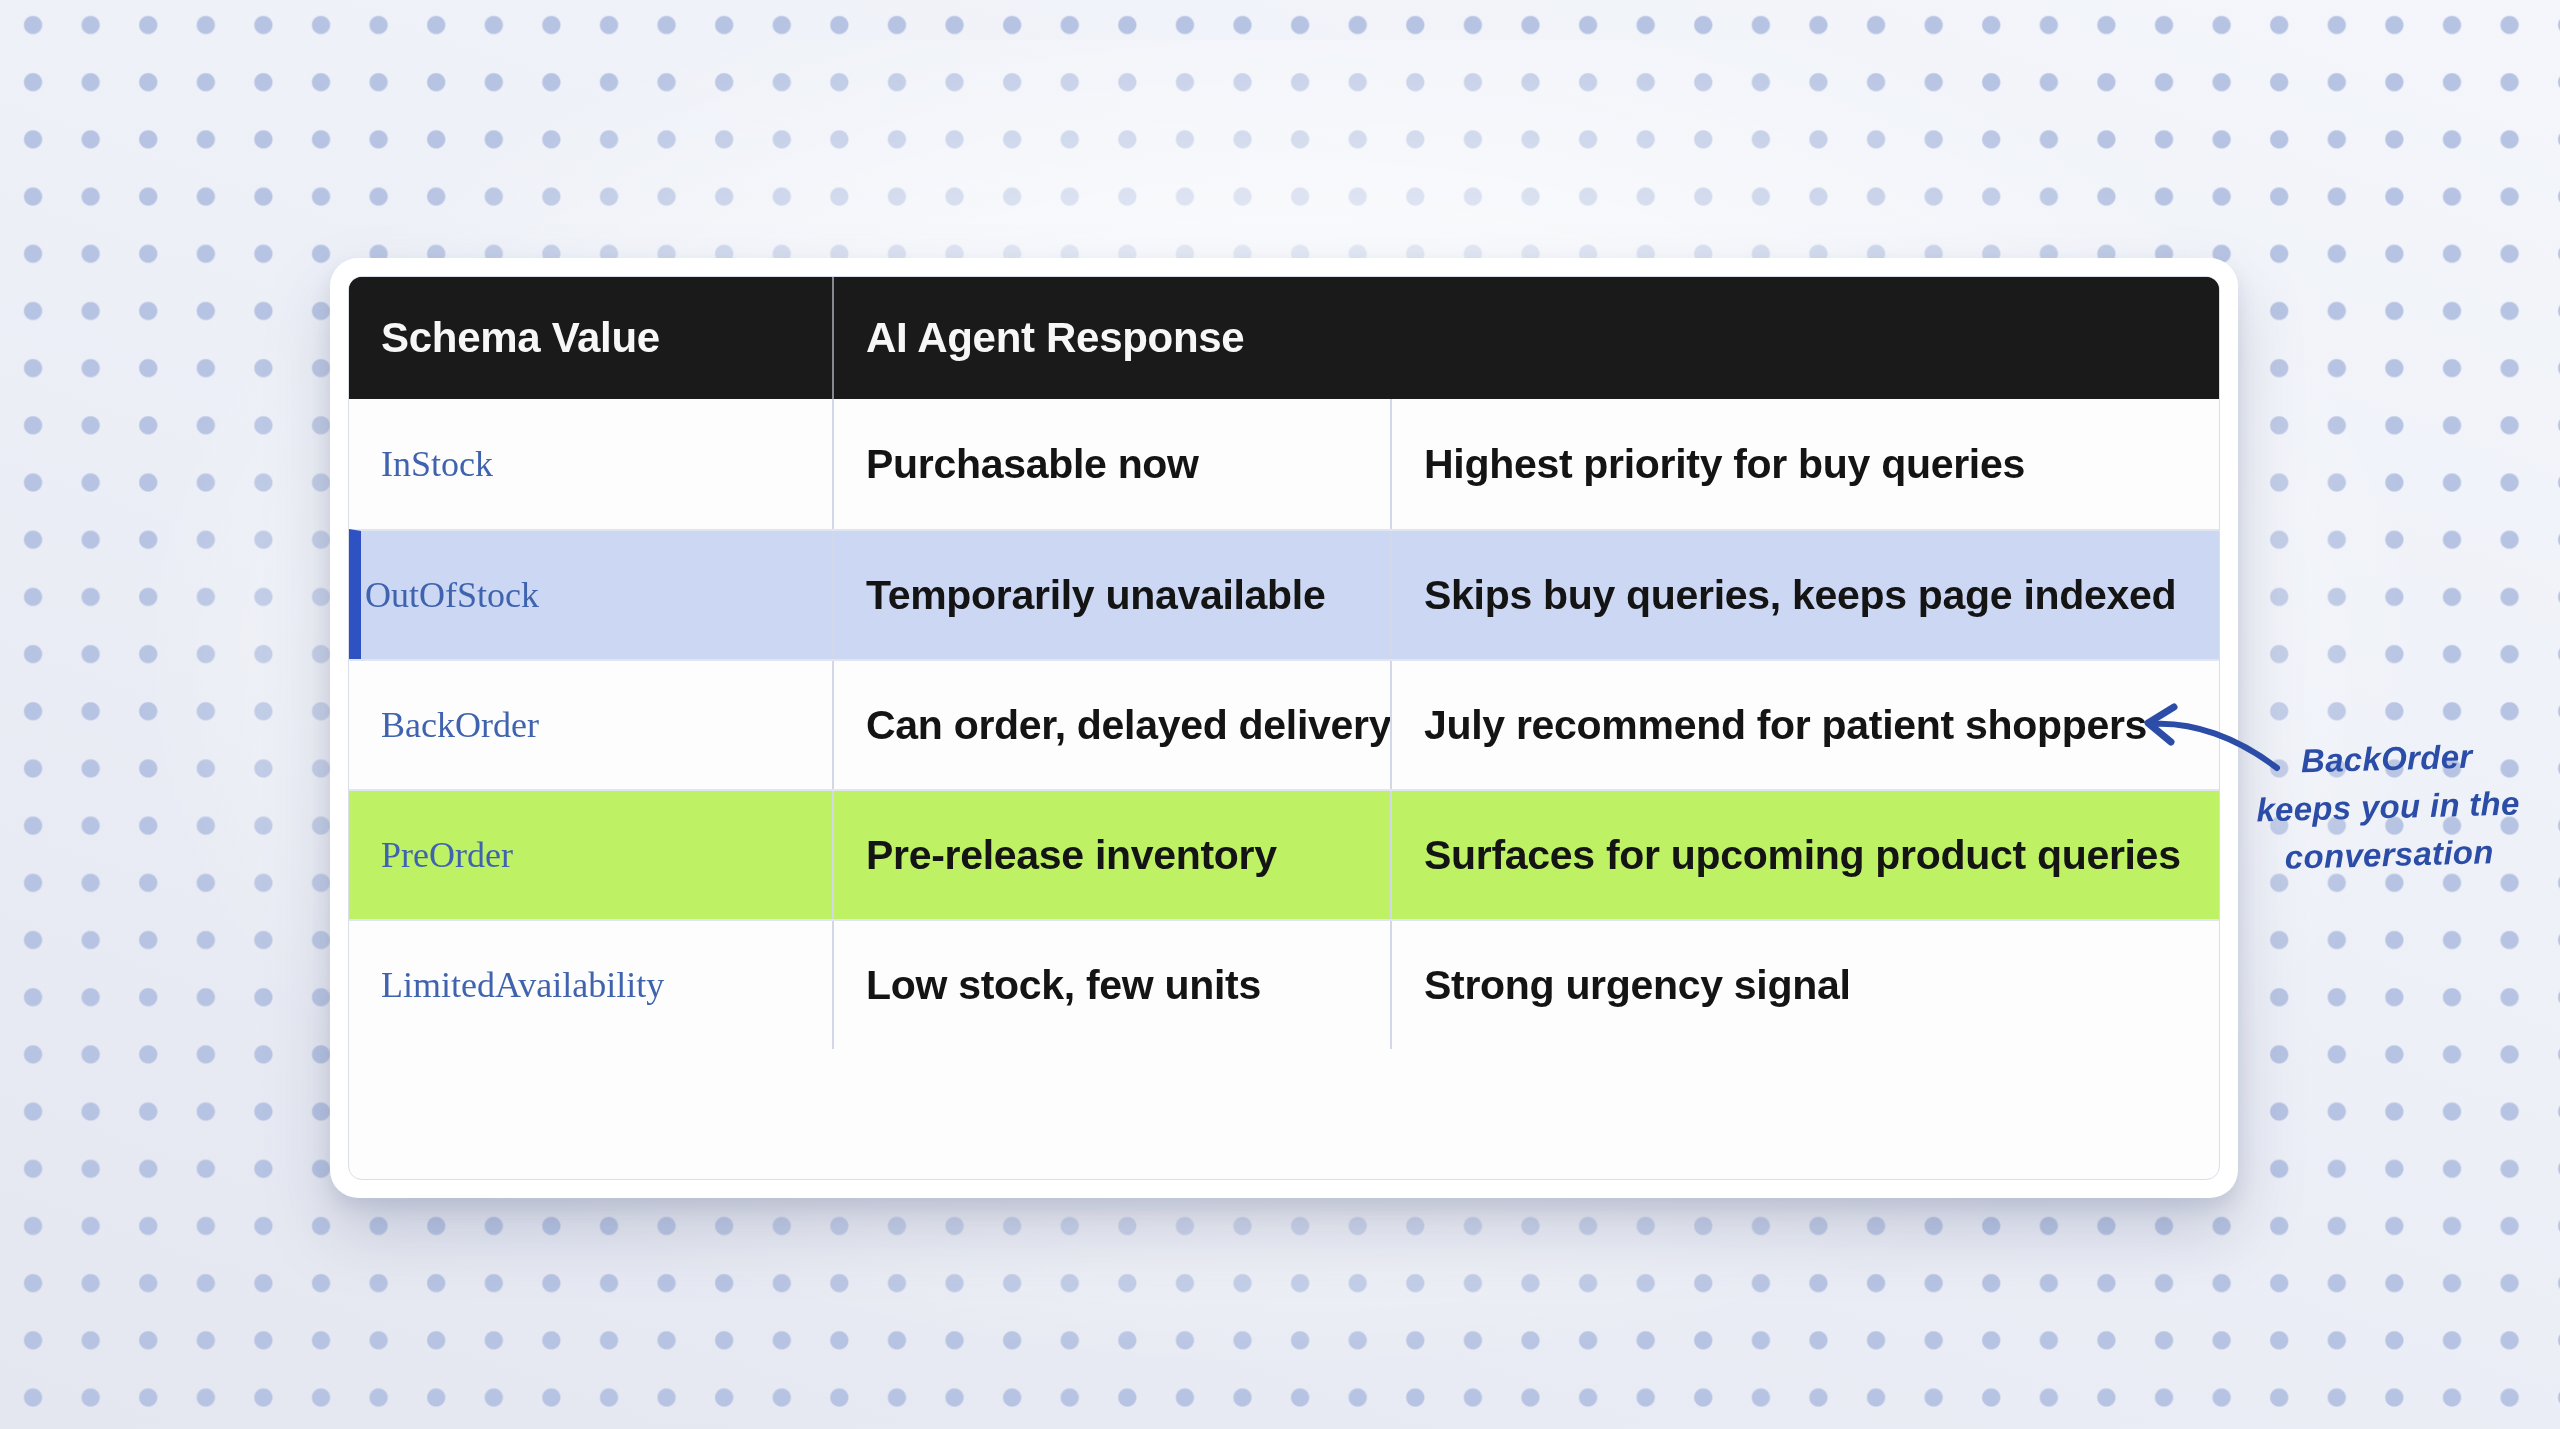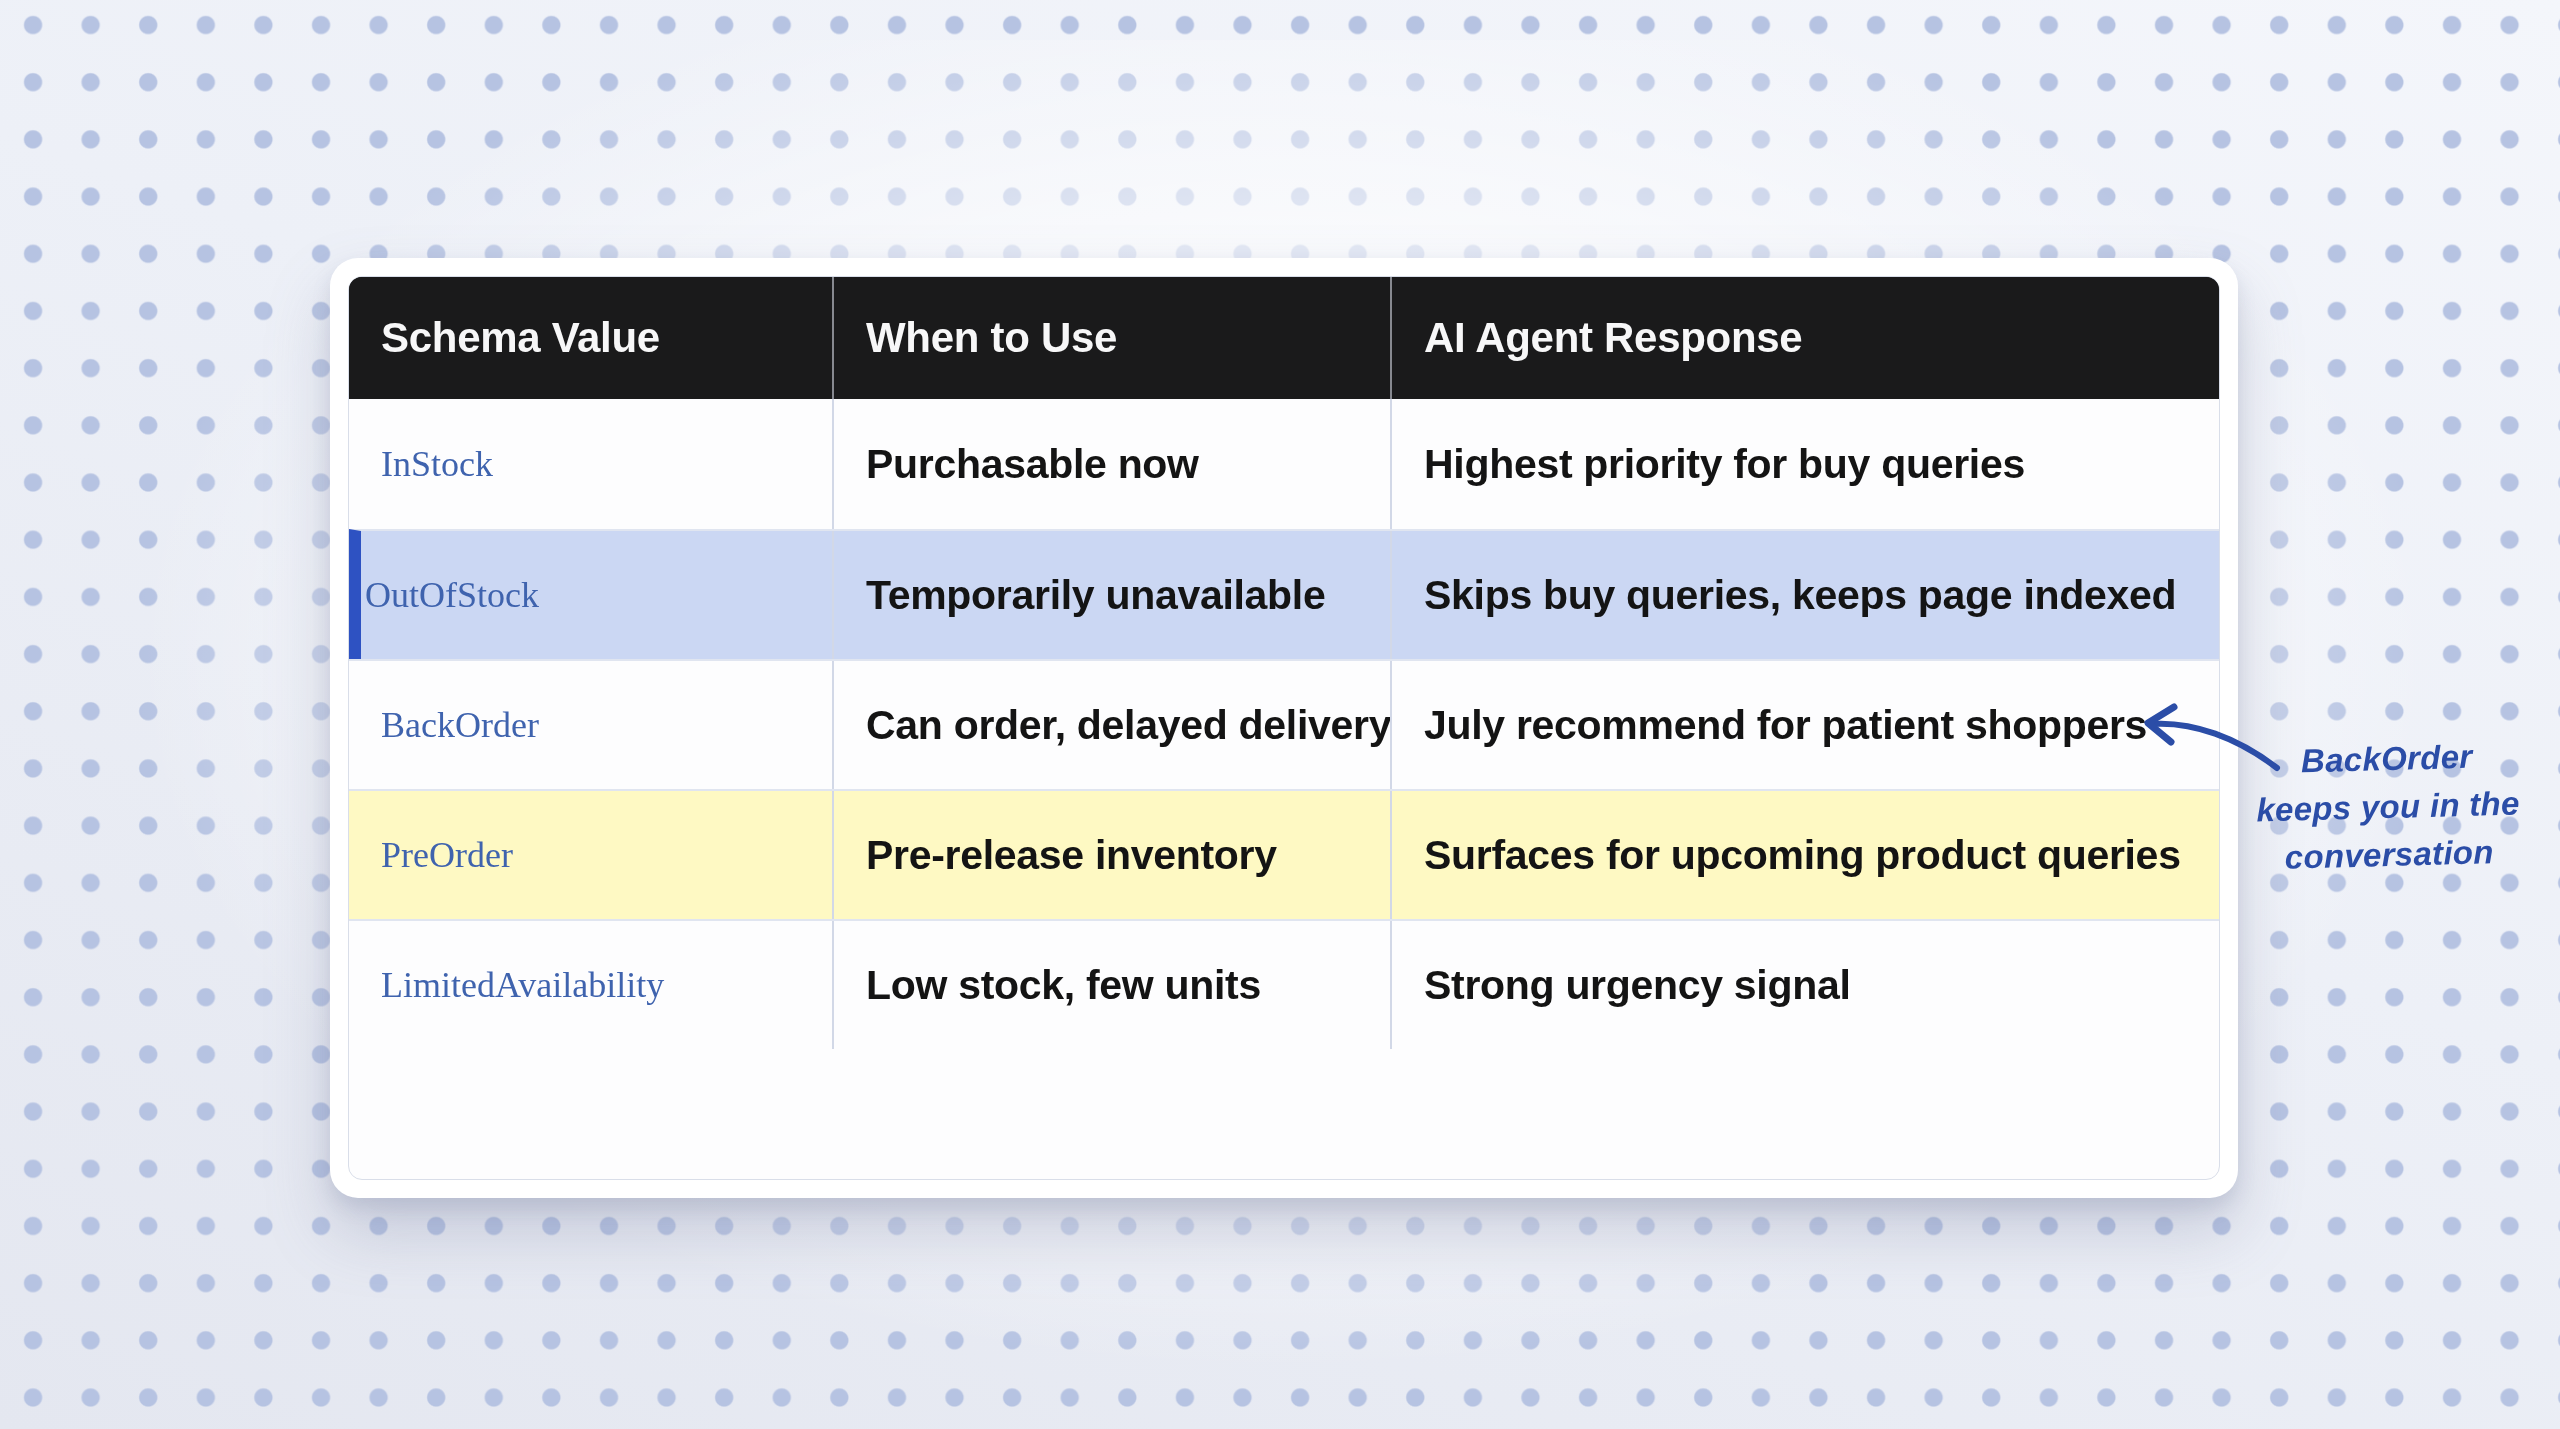--- a/index.html
+++ b/index.html
@@ -62,21 +62,21 @@
   .header-row .cell {
     color: #f7f7f8; font-size: 42px; font-weight: 700; letter-spacing: -0.3px;
     background: #1a1a1b;
   }
   .header-row .c1, .header-row .c2 { border-right: 2px solid rgba(225,230,240,0.55); }
 
   .body-text { font-size: 41px; font-weight: 700; color: #141414; letter-spacing: -0.3px; }
   .mono-text { font-family: Liberation Serif, serif; font-size: 36px; font-weight: 400; color: #3f63ae; }
 
   .row-white  { background: #fdfdfe; }
-  .row-stripe { background: #fef9c3; }
+  .row-stripe { background: #bef264; }
   .row-highlight { background: #cbd7f3; border-left: 12px solid #2e52c2; }
   .row-highlight .c1 { width: 473px; padding-left: 4px; }
 
   
   .annotation-text {
     position: absolute; left: 2236px; top: 735px; width: 304px;
     color: #2b4da7;
     font-size: 33px; font-weight: 700; font-style: italic;
     line-height: 48px; text-align: center;
     letter-spacing: 0.3px;
@@ -90,21 +90,20 @@
 <body>
 
 <div class="dot-grid"></div>
 <div class="glow"></div>
 
 <div class="card">
   <div class="table-inner">
 
     <div class="row header-row">
       <div class="cell c1">Schema Value</div>
-      <div class="cell c2">When to Use</div>
       <div class="cell c3">AI Agent Response</div>
     </div>
 
     <div class="row row-white">
       <div class="cell c1 mono-text">InStock</div>
       <div class="cell c2 body-text">Purchasable now</div>
       <div class="cell c3 body-text">Highest priority for buy queries</div>
     </div>
 
     <div class="row row-highlight">

